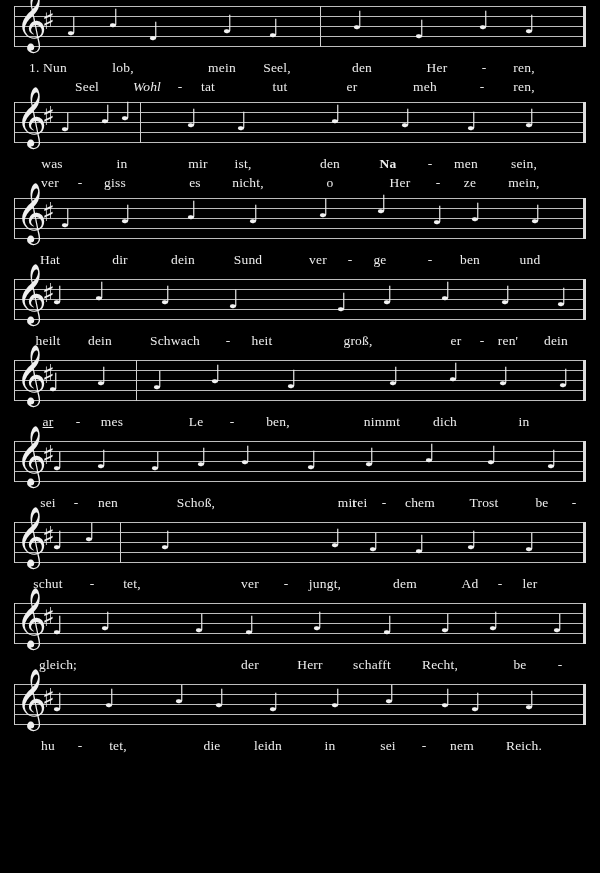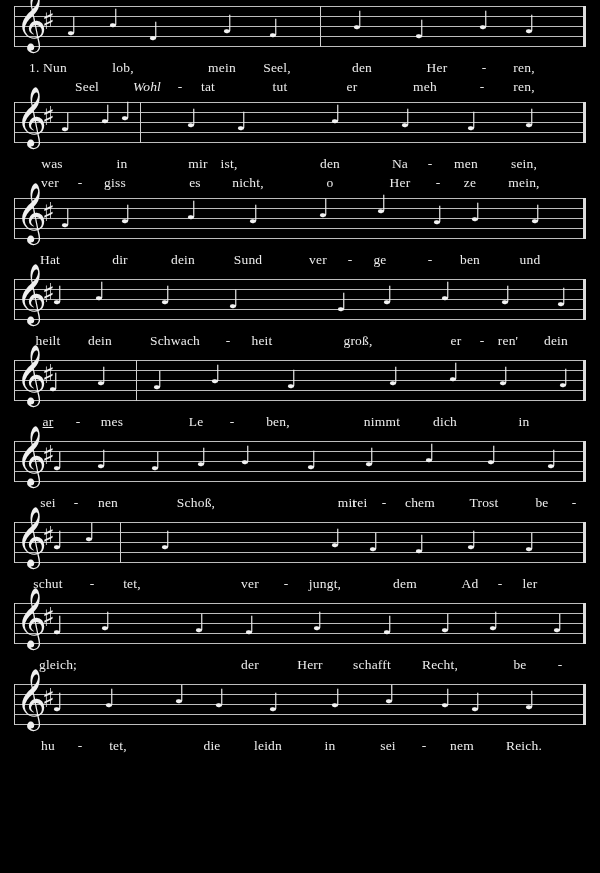--- a/index.html
+++ b/index.html
@@ -171,23 +171,23 @@
         <div class="note" style="left: 236px; top: 13px;">♩</div>
         <div class="note" style="left: 330px; top: 6px;">♩</div>
         <div class="note" style="left: 400px; top: 10px;">♩</div>
         <div class="note" style="left: 466px; top: 13px;">♩</div>
         <div class="note" style="left: 524px; top: 10px;">♩</div>
       </div>
       <div class="lyricline">
         <span class="lyric" style="left: 52px;">was</span>
         <span class="lyric" style="left: 122px;">in</span>
         <span class="lyric" style="left: 198px;">mir</span>
-        <span class="lyric" style="left: 229px;">ist,</span>
+        <span class="lyric" style="left: 243px;">ist,</span>
         <span class="lyric" style="left: 330px;">den</span>
-        <span class="lyric" style="left: 400px;">Na</span>
+        <span class="lyric" style="left: 388px; font-weight: bold;">Na</span>
         <span class="lyric" style="left: 430px;">-</span>
         <span class="lyric" style="left: 466px;">men</span>
         <span class="lyric" style="left: 524px;">sein,</span>
       </div>
       <div class="lyricline">
         <span class="lyric" style="left: 50px;">ver</span>
         <span class="lyric" style="left: 80px;">-</span>
         <span class="lyric" style="left: 115px;">giss</span>
         <span class="lyric" style="left: 195px;">es</span>
         <span class="lyric" style="left: 248px;">nicht,</span>

